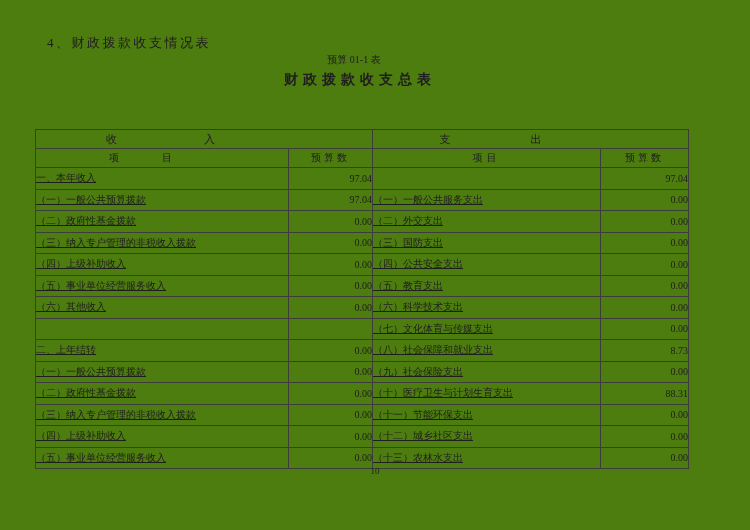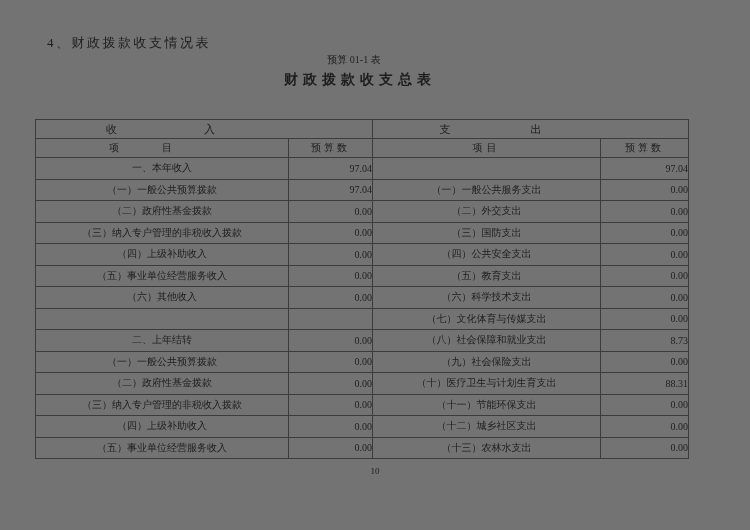--- a/index.html
+++ b/index.html
@@ -1,21 +1,21 @@
 <!DOCTYPE html>
 <html><head>
 <meta charset="utf-8">
 <style>
   * { box-sizing: border-box; }
   html, body { margin: 0; padding: 0; background: #ffffff; }
   .page {
     position: relative;
     width: 750px;
     height: 530px;
-    background: #737373;
+    background: #4d7c0f;
     font-family: "Liberation Serif", "DejaVu Serif", serif;
     color: #1e1e1e;
     overflow: hidden;
   }
   .section-title {
     position: absolute;
     left: 47px;
     top: 34px;
     font-size: 13px;
     letter-spacing: 2.5px;
@@ -47,37 +47,37 @@
     left: 34px;
     width: 654px;
     display: flex;
     justify-content: space-between;
     font-size: 10px;
   }
   .unit-label { padding-right: 16px; }
   table.budget-table {
     position: absolute;
     left: 35px;
-    top: 119px;
+    top: 129px;
     width: 653px;
     border-collapse: collapse;
     table-layout: fixed;
   }
   .budget-table th, .budget-table td {
     border: 1px solid #3c3c3c;
     font-size: 10px;
     font-weight: normal;
     overflow: hidden;
     white-space: nowrap;
     padding: 0;
   }
   .h1 th { height: 19px; font-size: 11px; }
   .h2 th { height: 19px; }
   .budget-table td { height: 21.5px; }
-  .item-cell { text-align: center; padding: 0 2px 0 3px; }
+  .item-cell { text-align: left; padding: 0 2px 0 3px; text-decoration: underline; }
   .num-cell { text-align: right; padding: 0 4px 0 2px; }
   .sec-head { text-align: center; }
   .income-head { letter-spacing: 87px; padding-left: 87px; }
   .expense-head { letter-spacing: 80px; padding-left: 80px; }
   .item-head-left { text-align: center; letter-spacing: 43px; padding-left: 43px; }
   .item-head-right { text-align: center; letter-spacing: 4px; padding-left: 4px; }
   .num-head { text-align: center; letter-spacing: 3px; padding-left: 3px; }
   .page-number {
     position: absolute;
     top: 466px;

